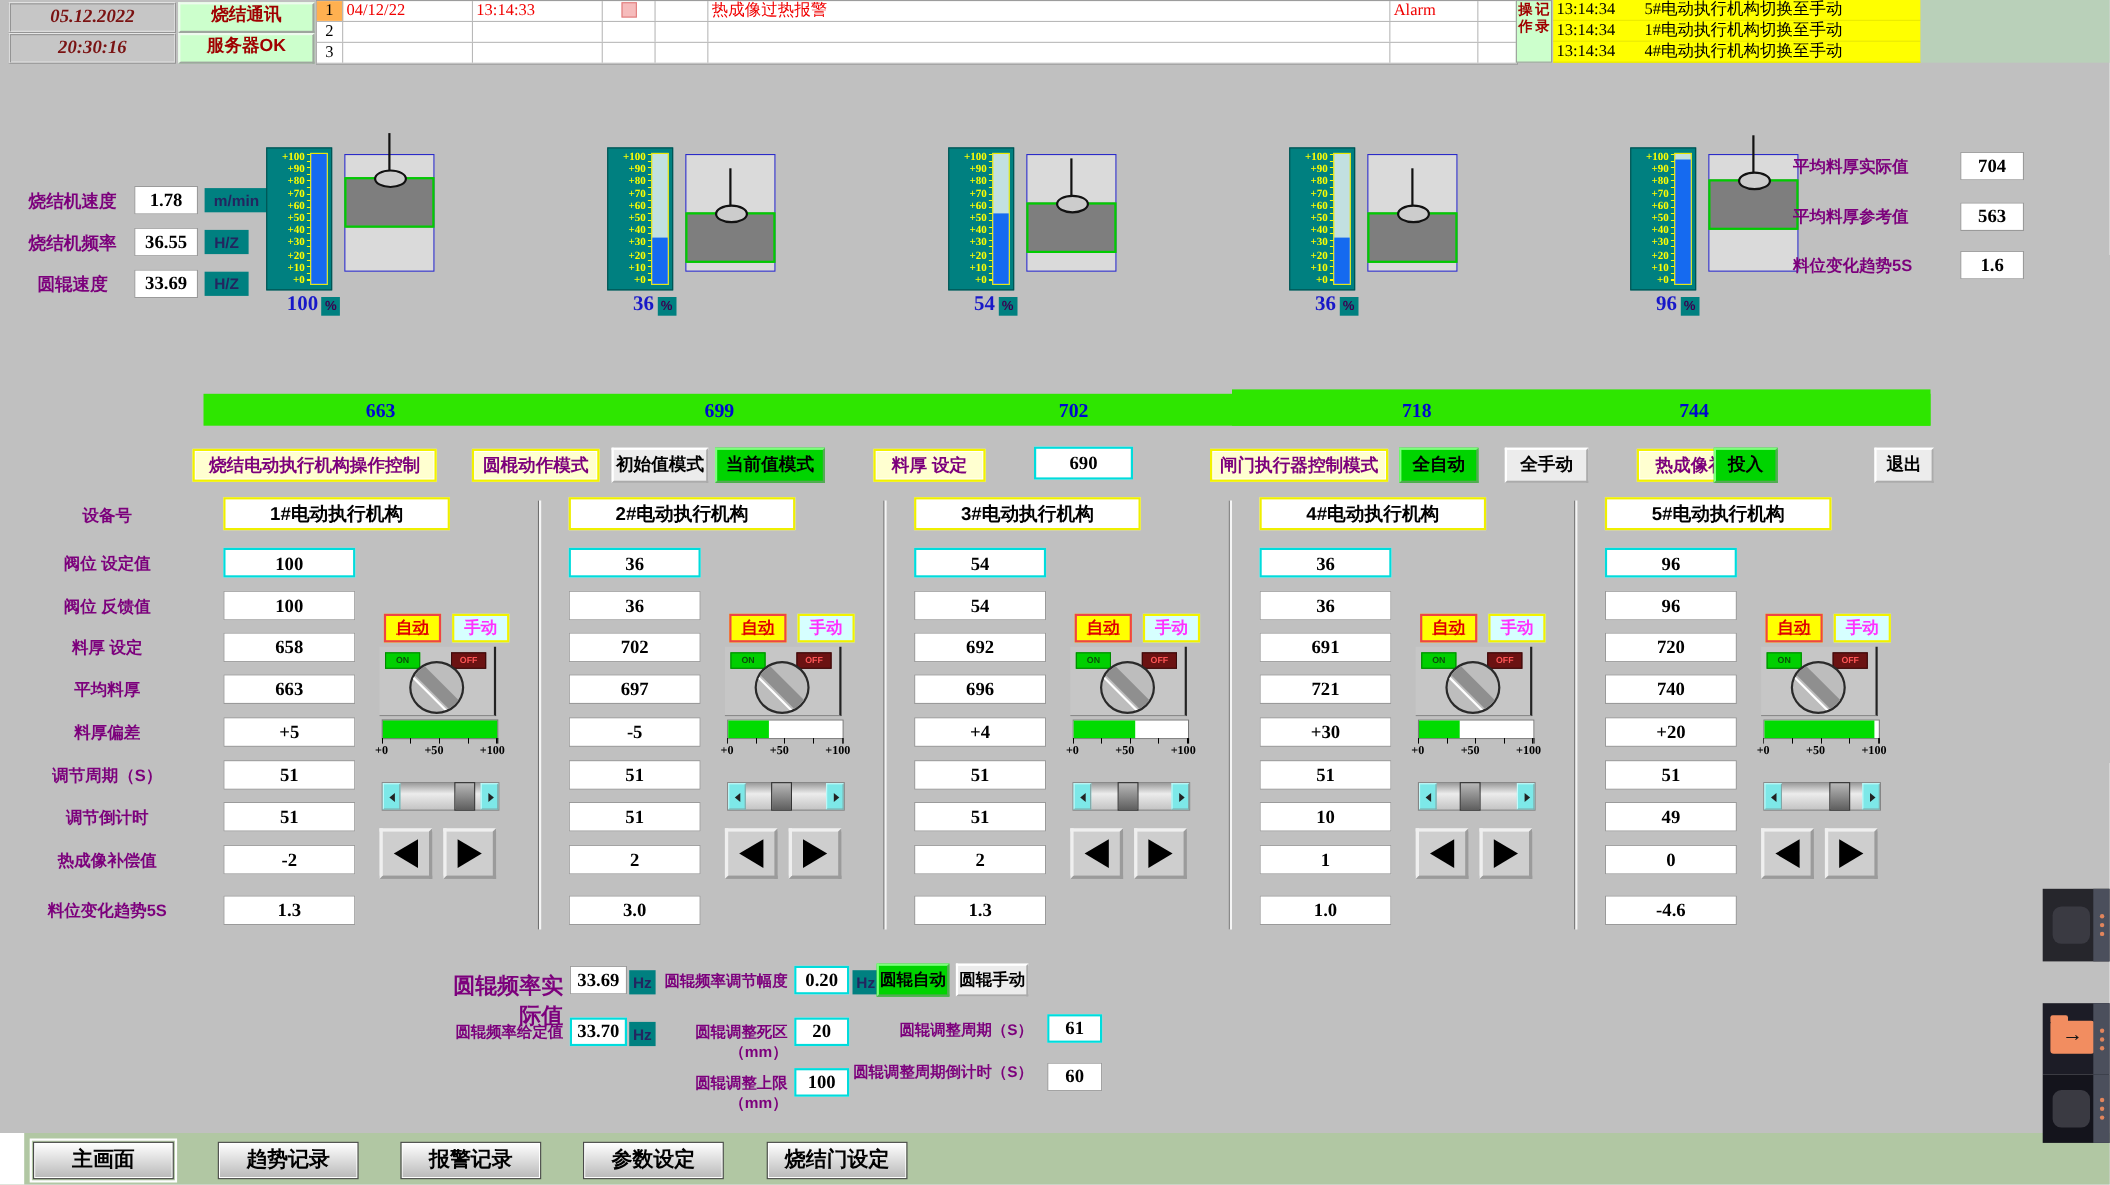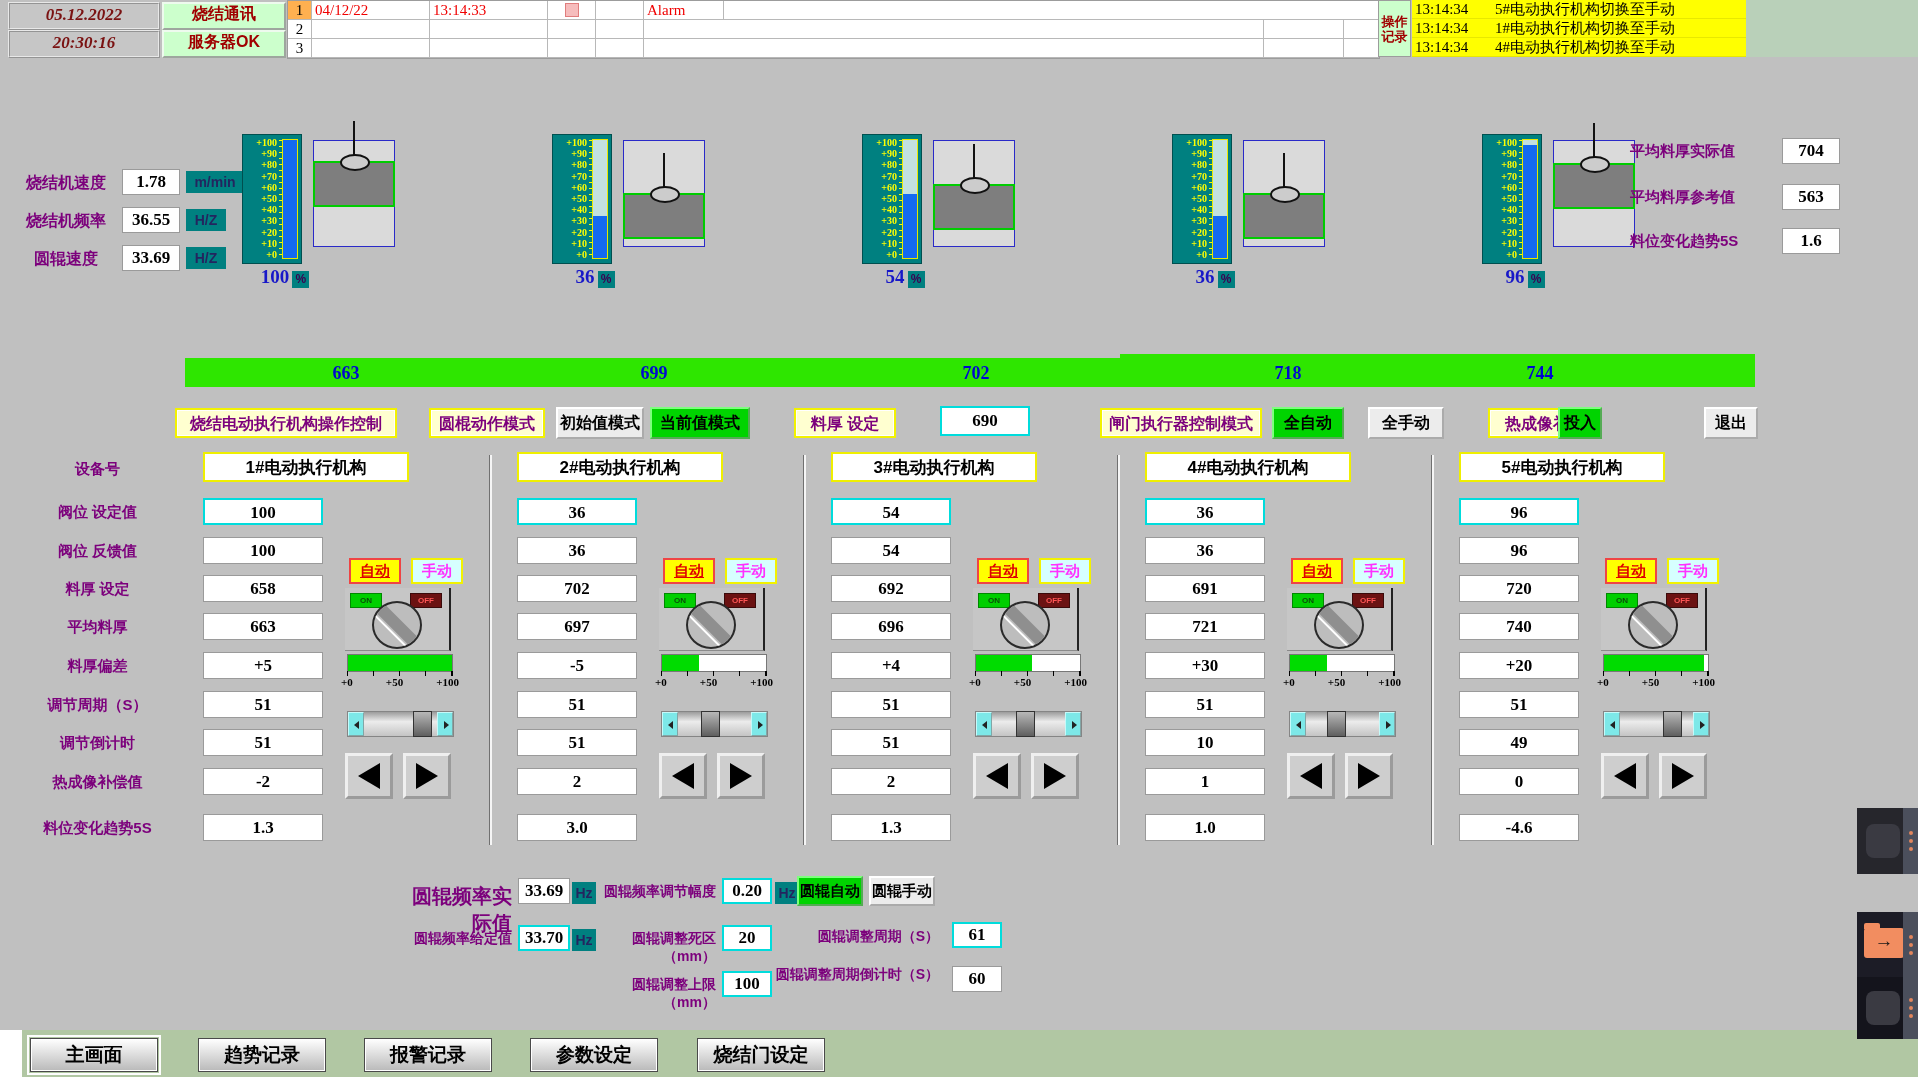--- a/index.html
+++ b/index.html
@@ -18,21 +18,21 @@
          line-height:18px;padding:0 3px;white-space:nowrap;overflow:hidden;box-sizing:border-box;}
   .c-num{width:24px;text-align:center;color:#000;}
   .c-num.hot{background:#ffb050;}
   .c-date{width:118px;} .c-time{width:118px;} .c-ico{width:48px;text-align:center;}
   .c-sp{width:48px;} .c-msg{width:620px;} .c-st{width:80px;} .c-tail{flex:1;border-right:none;}
   .red{color:#f00000;}
   .bellico{display:inline-block;width:12px;height:12px;background:#f6bcbc;border:1px solid #e07d7d;
            vertical-align:middle;margin-top:-3px;}
   #oplabel{left:1378px;top:0;width:33px;height:57px;background:#ccffcc;border:1px solid #9c9c9c;
            color:#a00000;font-weight:bold;font-size:13px;text-align:center;
-           display:flex;flex-direction:column;justify-content:center;line-height:15px;box-sizing:border-box;}
+           display:flex;flex-direction:row;justify-content:center;line-height:15px;box-sizing:border-box;}
   #oplog{left:1412px;top:0;width:334px;height:57px;}
   .oprow{display:flex;height:18px;background:#ffff00;border-bottom:1px solid #e8e800;
          font-family:"Liberation Serif",serif;font-size:15px;line-height:18px;}
   .optime{width:80px;padding-left:3px;} .opmsg{flex:1;white-space:nowrap;overflow:hidden;}
   #topfill{left:1746px;top:0;width:172px;height:57px;background:#b9d0b9;}
 
   
   #titlestrip{left:140px;top:62px;width:1146px;height:42px;background:#ffffff;}
   #maintitle{width:100%;text-align:center;font-weight:bold;font-size:30px;color:#000;
              letter-spacing:7px;line-height:42px;}
@@ -171,20 +171,21 @@
   <div class="abs gbtn-top" style="left:162px;top:2px;width:120px;height:24px;">烧结通讯</div>
   <div class="abs gbtn-top" style="left:162px;top:30px;width:120px;height:24px;">服务器OK</div>
 
   <div class="abs" id="alarmtable">
     <div class="arow">
       <div class="acell c-num hot">1</div>
       <div class="acell c-date red">04/12/22</div>
       <div class="acell c-time red">13:14:33</div>
       <div class="acell c-ico"><span class="bellico"></span></div>
       <div class="acell c-sp"></div>
+      <div class="acell c-msg red">热成像过热报警</div>
       <div class="acell c-st red">Alarm</div>
       <div class="acell c-tail"></div>
     </div>
     <div class="arow">
       <div class="acell c-num">2</div>
       <div class="acell c-date"></div>
       <div class="acell c-time"></div>
       <div class="acell c-ico"></div>
       <div class="acell c-sp"></div>
       <div class="acell c-msg"></div>
@@ -399,21 +400,21 @@
   <div class="abs ybtn" style="left:175px;top:408px;width:222px;">烧结电动执行机构操作控制</div>
   <div class="abs ybtn" style="left:429px;top:408px;width:116px;">圆棍动作模式</div>
   <div class="abs whtbtn" style="left:556px;top:407px;width:88px;">初始值模式</div>
   <div class="abs grnbtn" style="left:650px;top:407px;width:100px;">当前值模式</div>
   <div class="abs ybtn" style="left:794px;top:408px;width:102px;">料厚 设定</div>
   <div class="abs vbox cyan" style="left:940px;top:406px;width:90px;height:30px;line-height:26px;">690</div>
   <div class="abs ybtn" style="left:1100px;top:408px;width:162px;">闸门执行器控制模式</div>
   <div class="abs grnbtn" style="left:1272px;top:407px;width:72px;">全自动</div>
   <div class="abs whtbtn" style="left:1368px;top:407px;width:76px;">全手动</div>
   <div class="abs ybtn" style="left:1488px;top:408px;width:114px;">热成像补偿</div>
-  <div class="abs grnbtn" style="left:1558px;top:407px;width:44px;">投入</div>
+  <div class="abs grnbtn" style="left:1558px;top:407px;width:58px;">投入</div>
   <div class="abs whtbtn" style="left:1704px;top:407px;width:54px;">退出</div>
 
   <div class="rowlab" style="top:460px;">设备号</div>
   <div class="rowlab" style="top:503px;">阀位 设定值</div>
   <div class="rowlab" style="top:542px;">阀位 反馈值</div>
   <div class="rowlab" style="top:580px;">料厚 设定</div>
   <div class="rowlab" style="top:618px;">平均料厚</div>
   <div class="rowlab" style="top:657px;">料厚偏差</div>
   <div class="rowlab" style="top:696px;">调节周期（S）</div>
   <div class="rowlab" style="top:734px;">调节倒计时</div>

